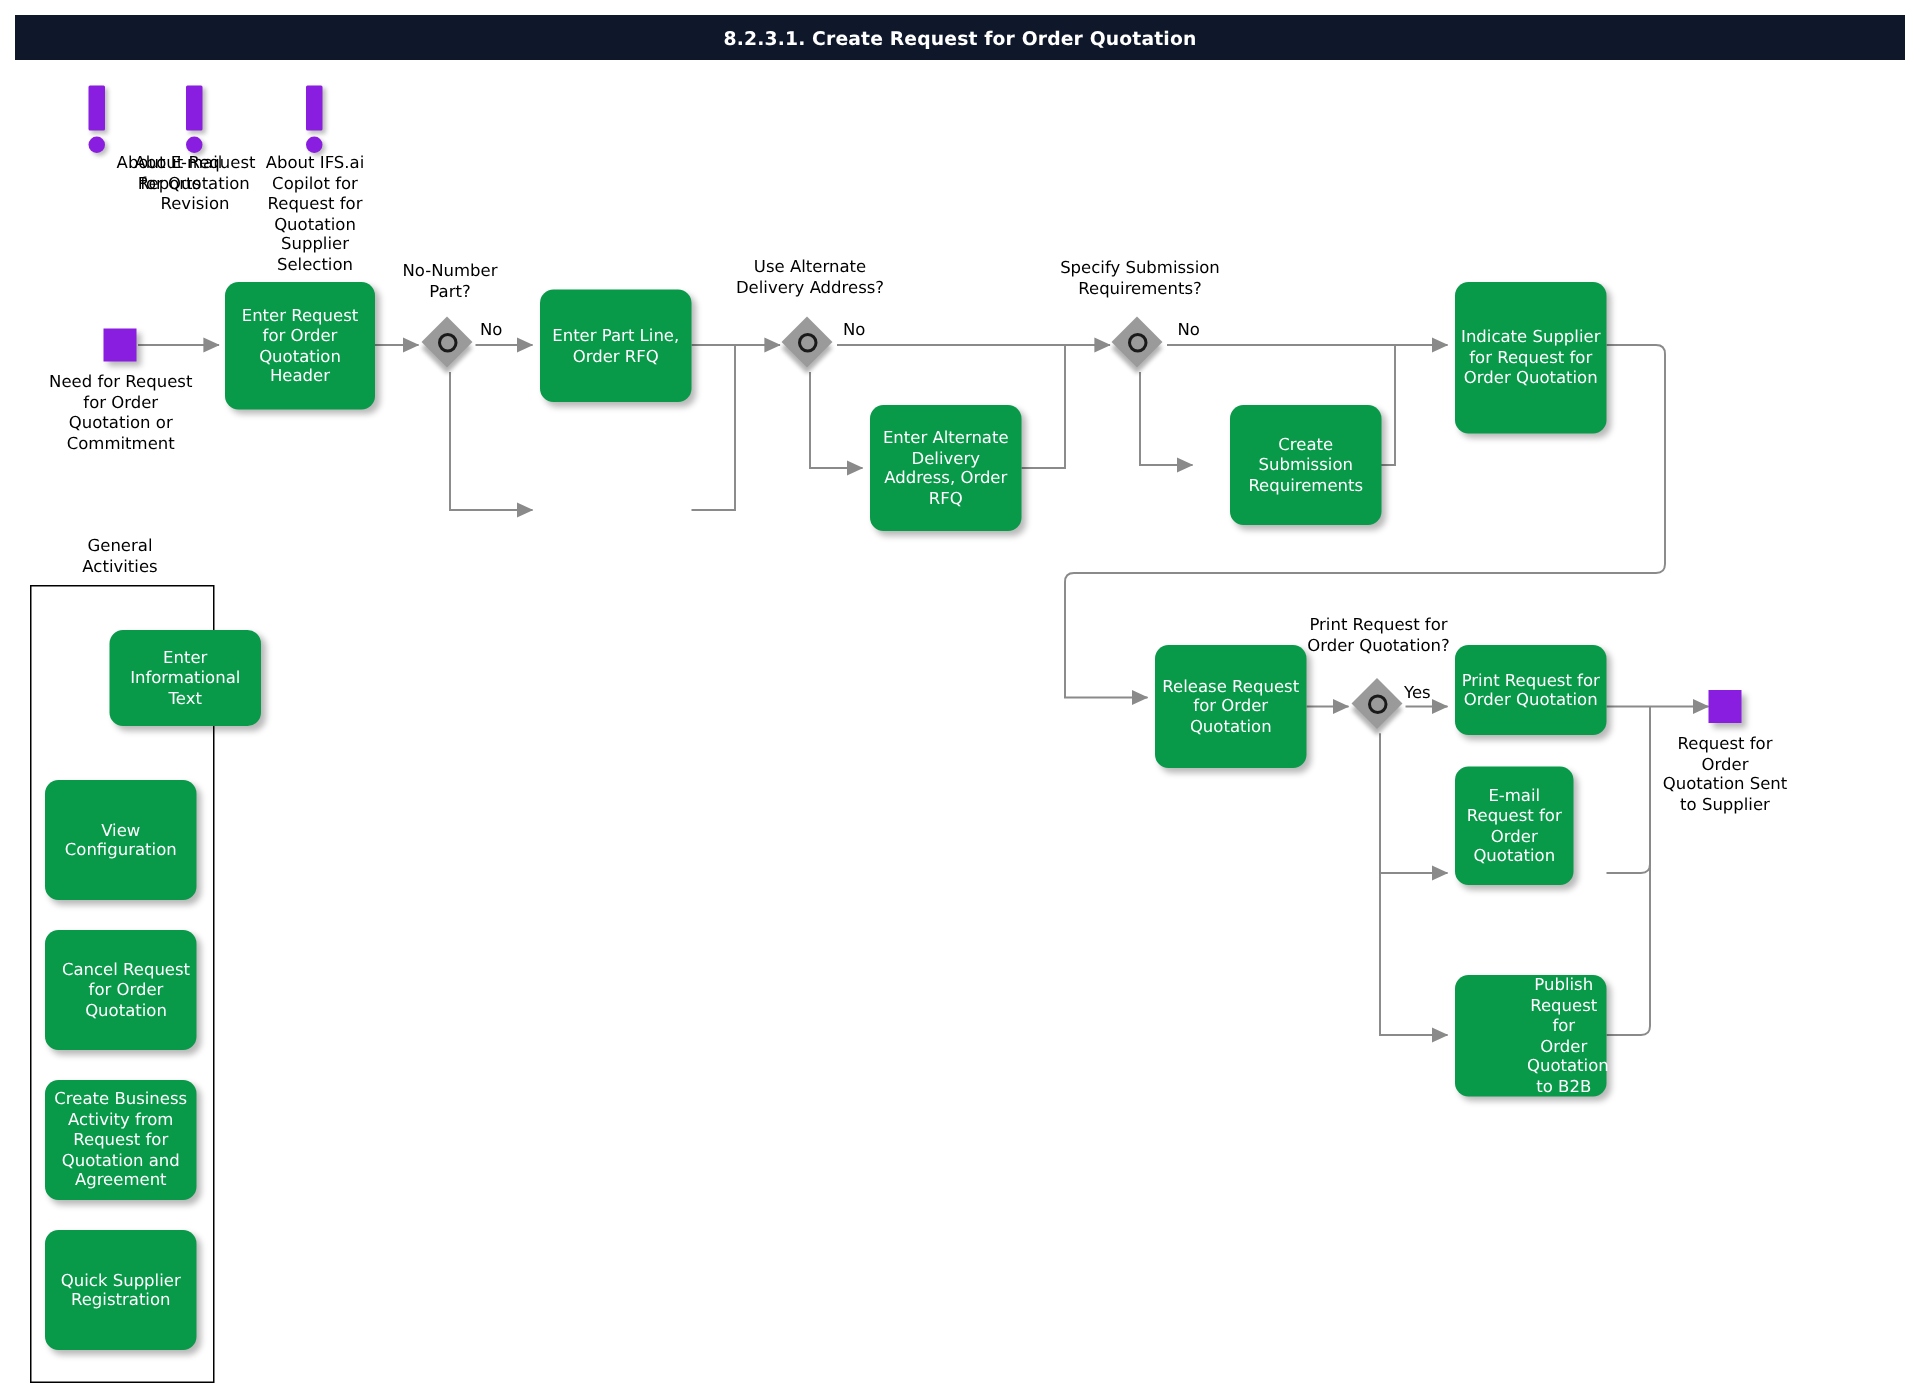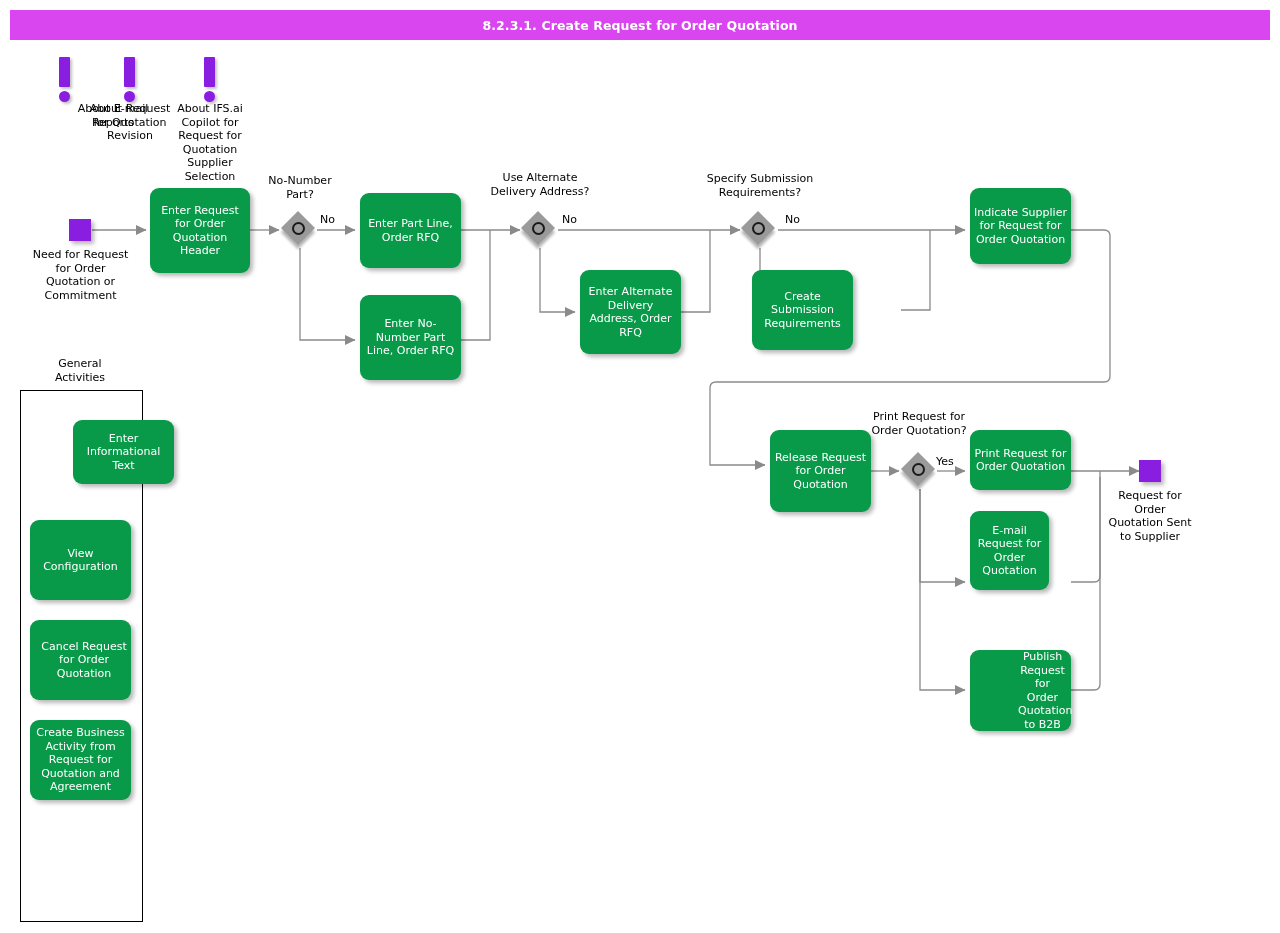--- a/index.html
+++ b/index.html
@@ -8,21 +8,21 @@
     width:1280px;height:933px;position:relative;overflow:hidden;
     font-family:"DejaVu Sans","Liberation Sans",sans-serif;
     color:#000;
   }
   #canvas{position:absolute;left:0;top:0;width:1280px;height:933px;}
   svg.wires{position:absolute;left:0;top:0;width:1280px;height:933px;pointer-events:none;}
 
   
   .titlebar{
     position:absolute;left:10px;top:10px;width:1260px;height:30px;
-    background:#d946ef;color:#fff;
+    background:#0f172a;color:#fff;
     font-size:12.5px;font-weight:bold;
     display:flex;align-items:center;justify-content:center;
     letter-spacing:.1px;
   }
 
   
   .task{
     position:absolute;
     background:#089949;
     border-radius:9px;
@@ -175,47 +175,44 @@
     <div class="dia"></div>
     <div class="ring"></div>
   </div>
   <div class="lbl" style="left:265px;top:174px;width:70px;">No-Number Part?</div>
   <div class="flowlbl" style="left:320px;top:213px;">No</div>
 
   <div class="task" style="left:360px;top:193px;width:101px;height:75px;">
     <span>Enter Part Line, Order RFQ</span>
   </div>
 
-  <div class="task" style="left:360px;top:295px;width:101px;height:85px;">
-    <span>Enter No-Number Part Line, Order RFQ</span>
-  </div>
 
   <div class="gateway" style="left:523px;top:213px;">
     <div class="dia"></div>
     <div class="ring"></div>
   </div>
   <div class="lbl" style="left:490px;top:171px;width:100px;">Use Alternate Delivery Address?</div>
   <div class="flowlbl" style="left:562px;top:213px;">No</div>
 
   <div class="task" style="left:580px;top:270px;width:101px;height:84px;">
     <span>Enter Alternate Delivery Address, Order RFQ</span>
   </div>
 
   <div class="gateway" style="left:743px;top:213px;">
     <div class="dia"></div>
     <div class="ring"></div>
   </div>
   <div class="lbl" style="left:705px;top:172px;width:110px;">Specify Submission Requirements?</div>
   <div class="flowlbl" style="left:785px;top:213px;">No</div>
 
-  <div class="task" style="left:752px;top:270px;width:101px;height:80px;">
+  <div class="task" style="left:820px;top:270px;width:101px;height:80px;">
     <span>Create Submission Requirements</span>
   </div>
 
-  <div class="task" style="left:970px;top:188px;width:101px;height:76px;justify-content:center;">
+  <div class="task" style="left:970px;top:188px;width:101px;height:101px;justify-content:center;">
     <span>Indicate Supplier for Request for Order Quotation</span>
   </div>
 
   <div class="task" style="left:770px;top:430px;width:101px;height:82px;">
     <span>Release Request for Order Quotation</span>
   </div>
 
   <div class="gateway" style="left:903px;top:454px;">
     <div class="dia"></div>
     <div class="ring"></div>
@@ -247,14 +244,17 @@
   </div>
   <div class="task" style="left:30px;top:520px;width:101px;height:80px;">
     <span>View Configuration</span>
   </div>
   <div class="task" style="left:30px;top:620px;width:101px;height:80px;padding-left:11px;">
     <span>Cancel Request for Order Quotation</span>
   </div>
   <div class="task" style="left:30px;top:720px;width:101px;height:80px;">
     <span>Create Business Activity from Request for Quotation and Agreement</span>
   </div>
+  <div class="task" style="left:30px;top:820px;width:101px;height:80px;">
+    <span>Quick Supplier Registration</span>
+  </div>
 
 </div>
 
 </body></html>

